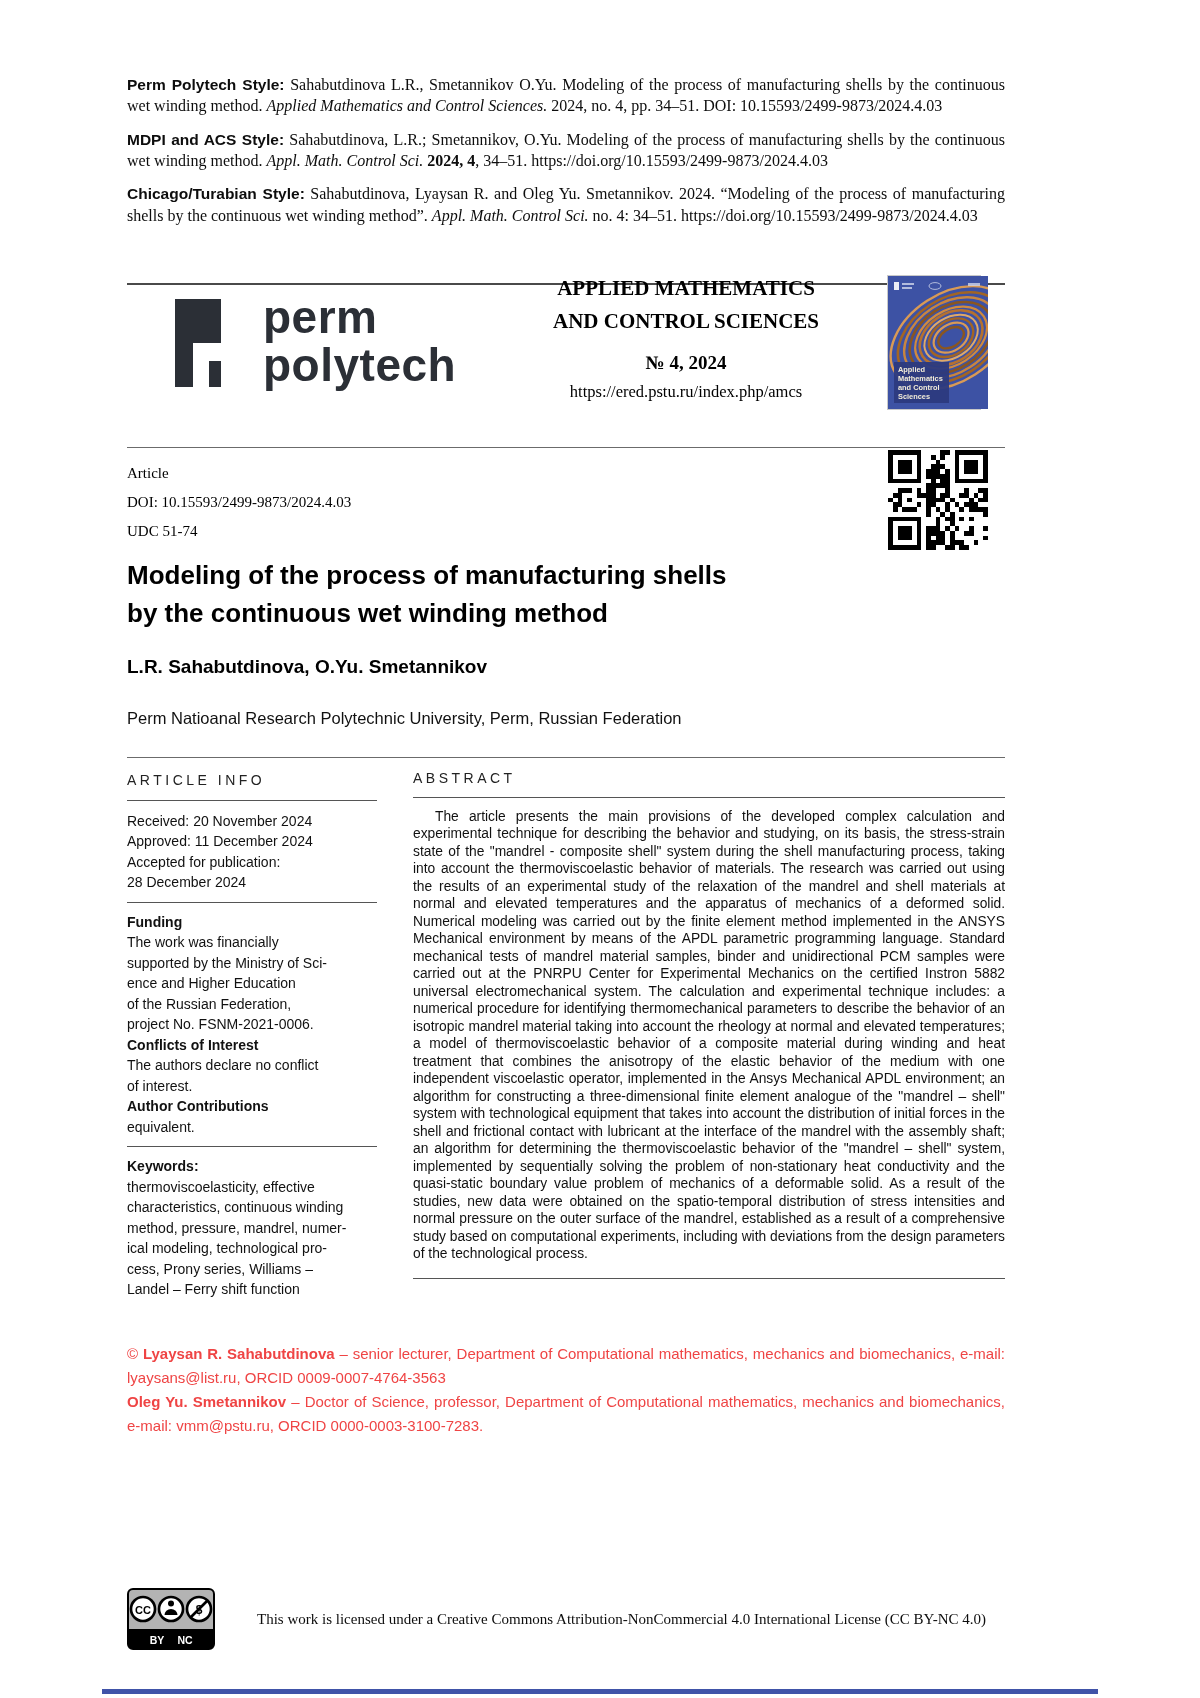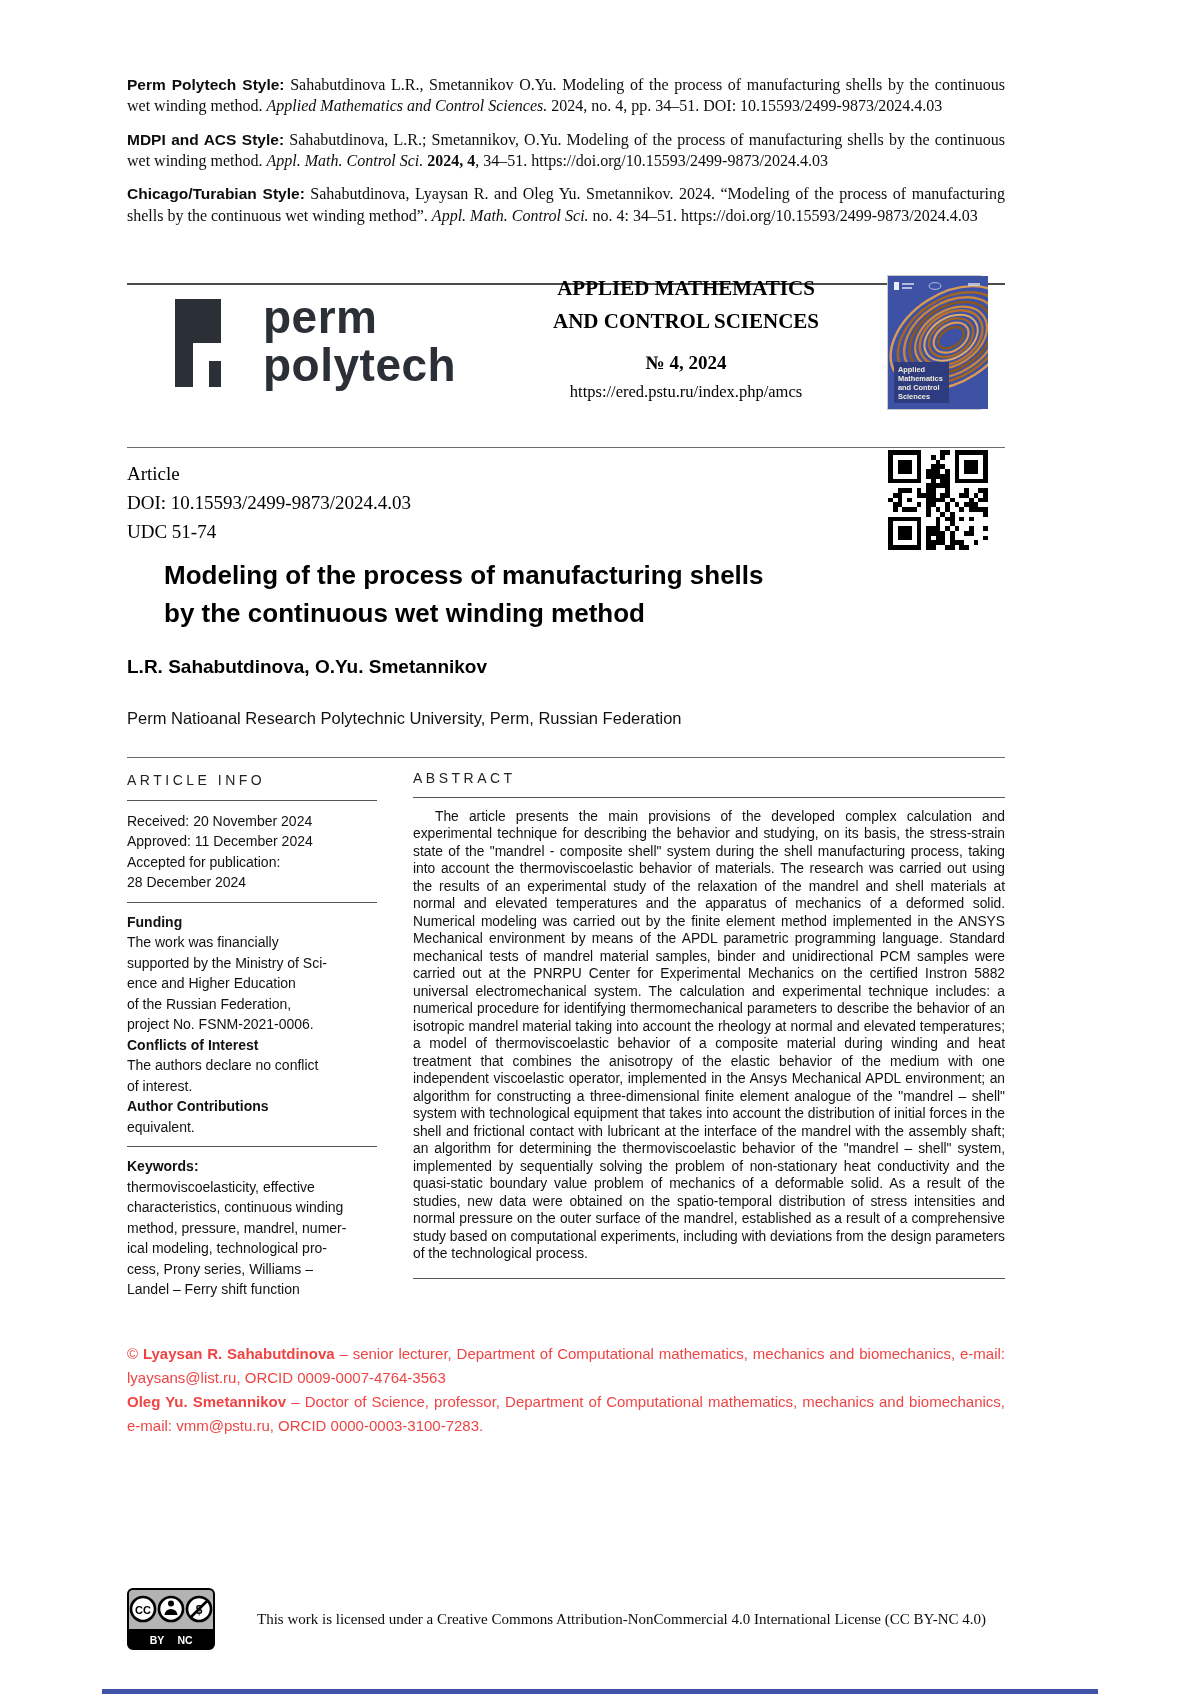--- a/index.html
+++ b/index.html
@@ -32,26 +32,26 @@
   .journal-block { position:absolute; left:441px; top:272px; width:490px; text-align:center;
     font-family:"Liberation Serif","DejaVu Serif",serif; color:#000; }
   .journal-title { font-weight:bold; font-size:21px; line-height:33px; }
   .journal-issue { font-weight:bold; font-size:19px; margin-top:14px; }
   .journal-url  { font-size:16.5px; margin-top:8px; }
   .cover { position:absolute; left:888px; top:276px; width:92px; height:133px;
     box-shadow:0 0 0 1px #c9c9c9; }
 
   
   .article-meta { position:absolute; left:127px; top:459px;
-    font-family:"Liberation Serif","DejaVu Serif",serif; font-size:19px; line-height:29px; color:#000; }
+    font-family:"Liberation Serif","DejaVu Serif",serif; font-size:15px; line-height:29px; color:#000; }
   .qr { position:absolute; left:888px; top:450px; width:100px; height:100px; }
 
   
   .paper-title { position:absolute; left:127px; top:556px; width:878px;
-    font-weight:bold; font-size:26px; line-height:38px; color:#000;margin-left:37px; }
+    font-weight:bold; font-size:26px; line-height:38px; color:#000; }
   .paper-authors { position:absolute; left:127px; top:656px; font-weight:bold; font-size:19px; color:#000; }
   .paper-affiliation { position:absolute; left:127px; top:709px; font-size:16.5px; color:#111; }
 
   
   .columns { position:absolute; left:127px; top:770px; width:878px; display:flex; }
   .col-left { width:250px; margin-right:36px; font-size:14px; line-height:20.5px; color:#111; }
   .col-right { width:592px; font-size:13.8px; line-height:17.5px; text-align:justify; color:#111; }
   .col-header { font-size:14px; letter-spacing:3.5px; padding-bottom:9px;
     border-bottom:1px solid #555; margin-bottom:10px; color:#222; }
   .section { padding-bottom:9px; border-bottom:1px solid #555; margin-bottom:9px; }

